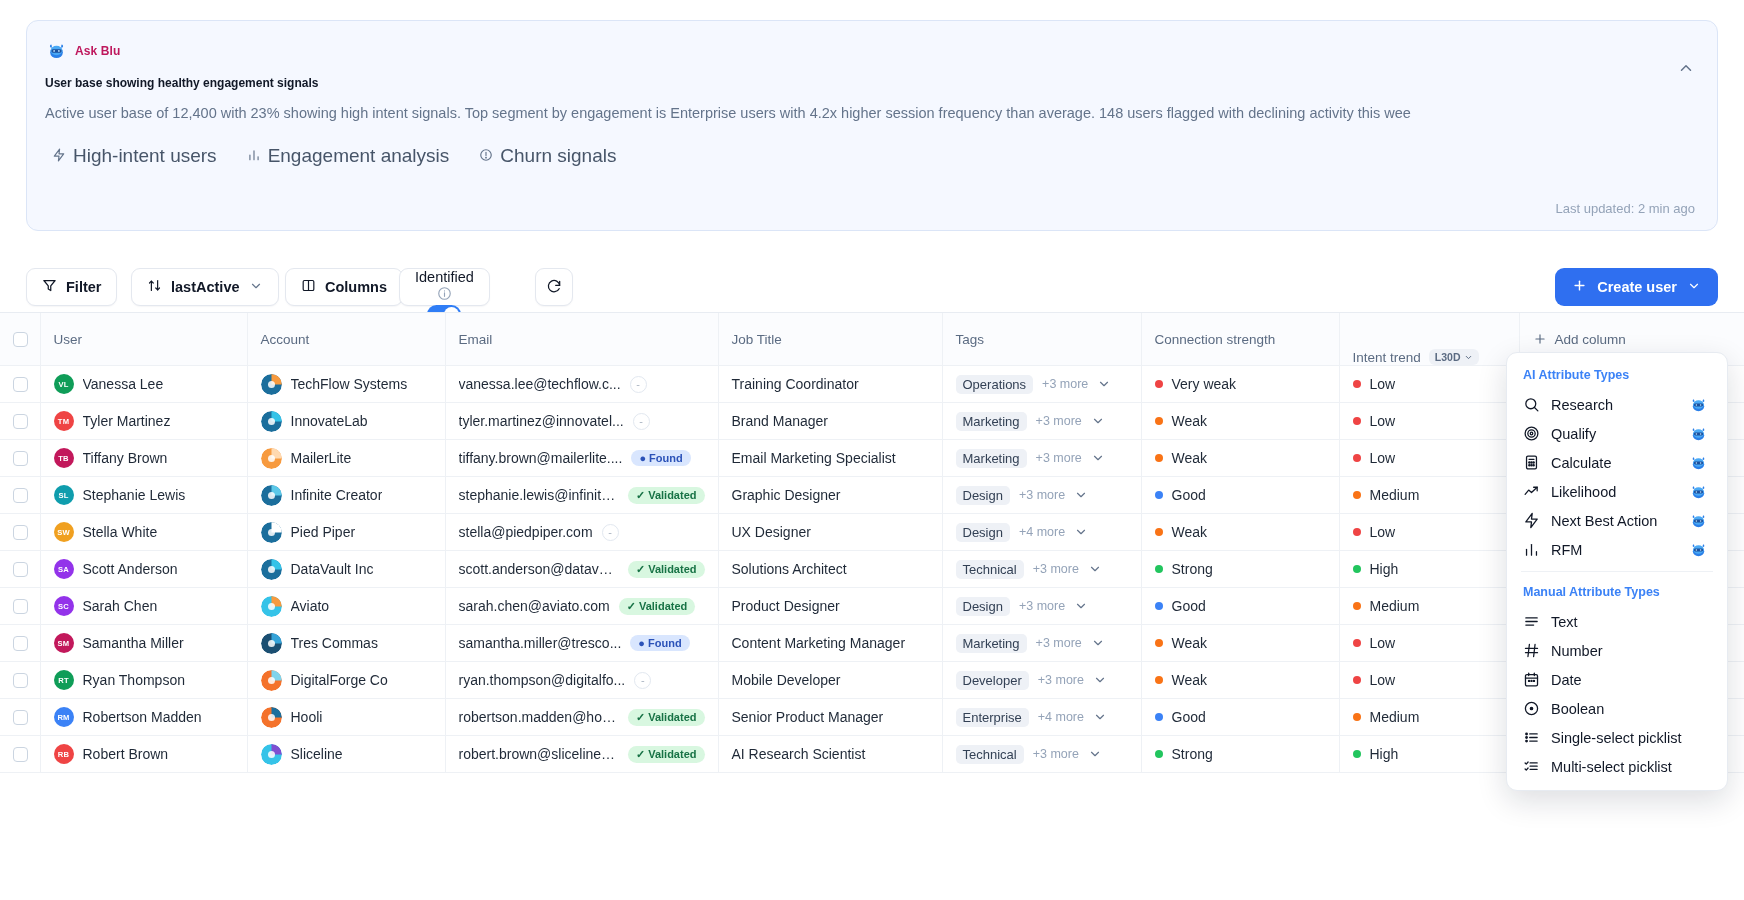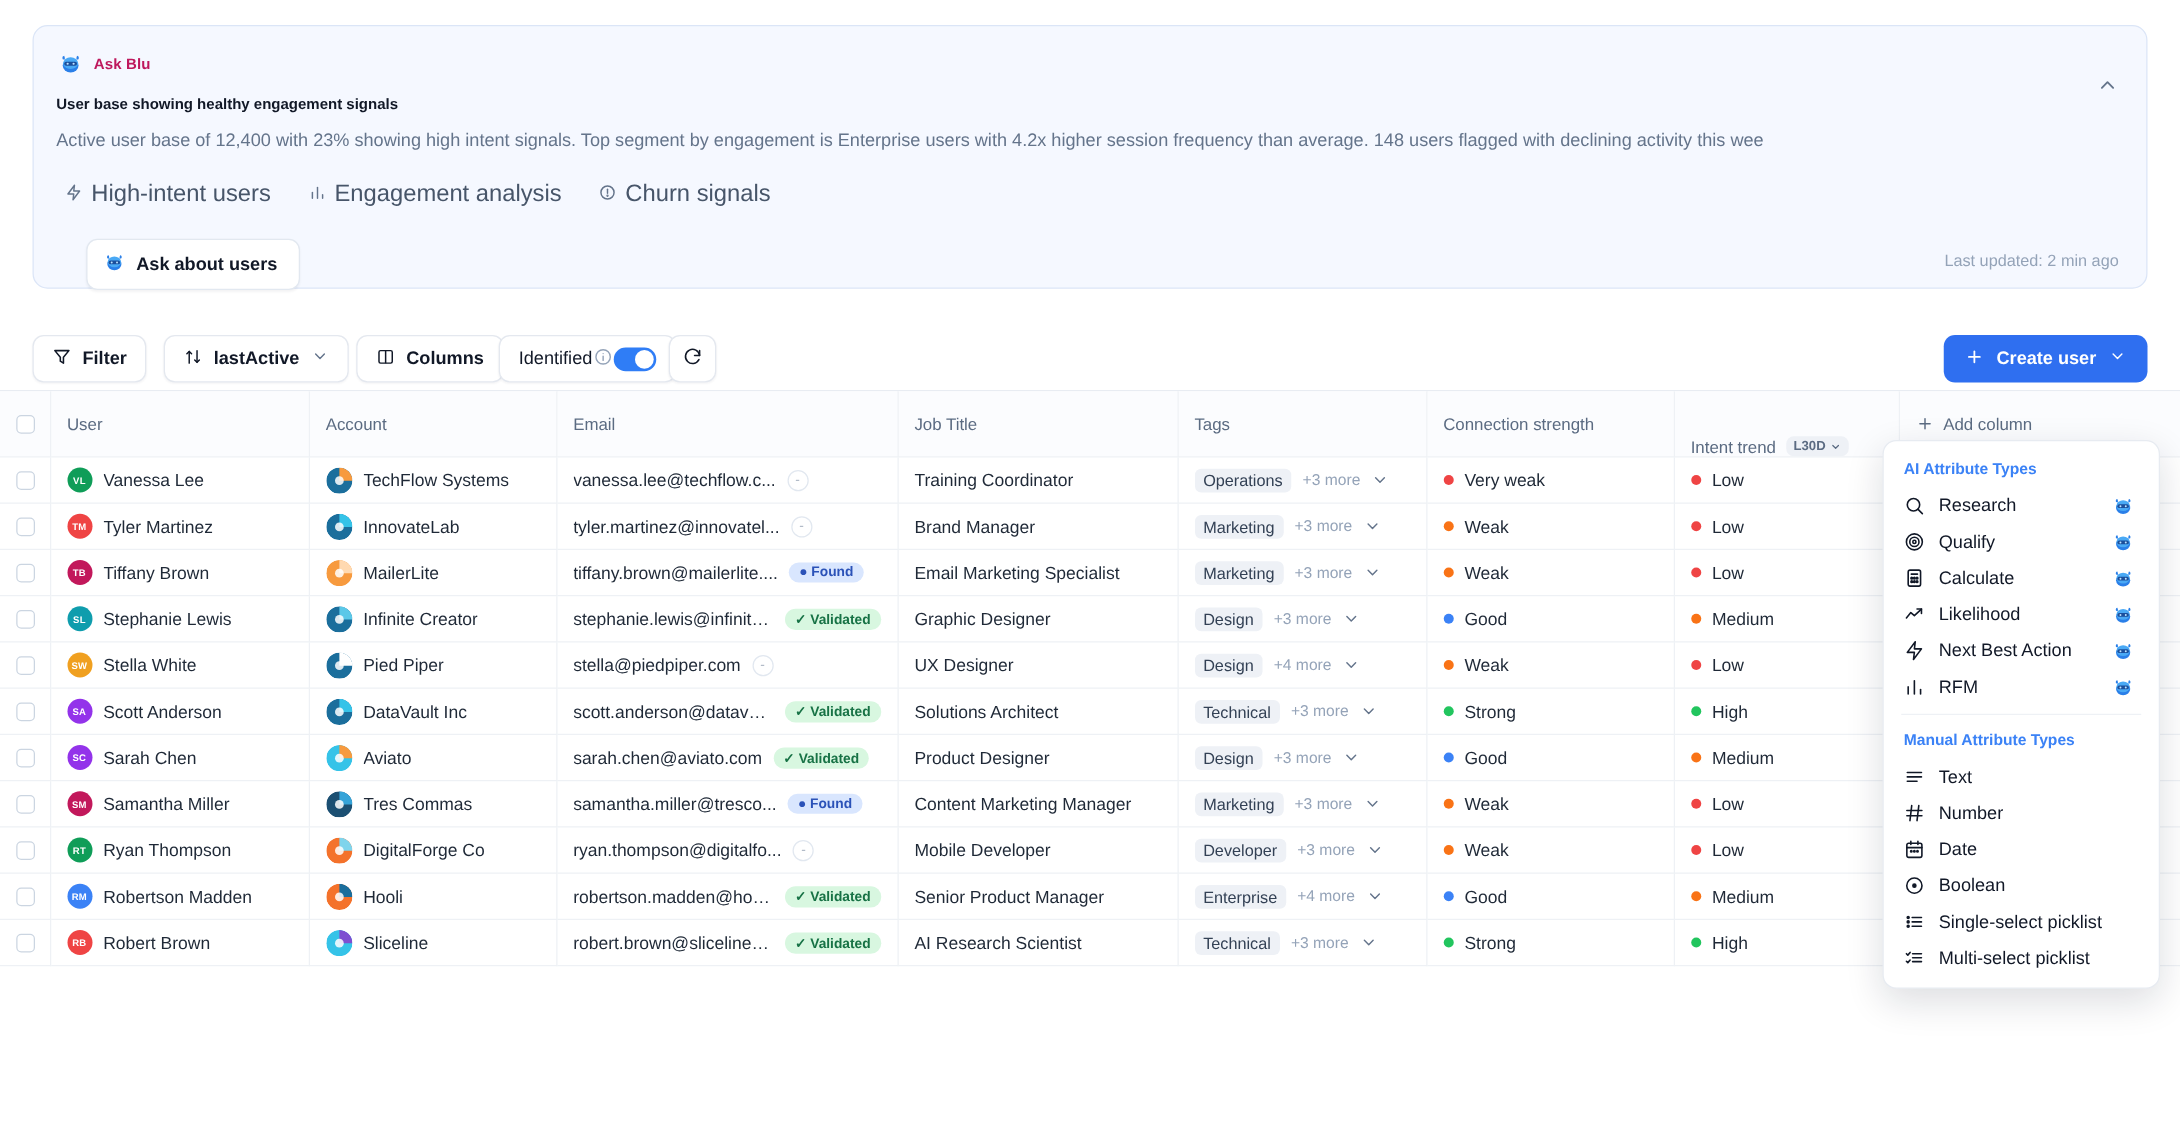--- a/index.html
+++ b/index.html
@@ -59,21 +59,21 @@
     display: inline-flex; align-items: center; gap: 9px;
     background: #fff; border: 1px solid #e4e8ef; border-radius: 9px;
     padding: 0 15px; font-size: 14.5px; font-weight: 700; color: #111827;
     cursor: pointer; box-shadow: 0 1px 1.5px rgba(16,24,40,.04);
     white-space: nowrap;
   }
   .tb-btn svg { flex: none; }
   #tb-filter  { left: 0; }
   #tb-sort    { left: 105px; }
   #tb-columns { left: 259px; justify-content: center; }
-  #tb-identified { left: 373px; gap: 1px; font-weight: 400; }
+  #tb-identified { left: 373px; gap: 1px; font-weight: 400; flex-direction: column; }
   #tb-refresh { left: 509px; width: 38px; justify-content: center; padding: 0; }
   .toggle {
     width: 34px; height: 19px; border-radius: 10px; background: #2f7df6;
     position: relative; flex: none; cursor: pointer;
   }
   .toggle::after {
     content: ''; position: absolute; right: 2px; top: 2px;
     width: 15px; height: 15px; border-radius: 50%; background: #fff;
   }
   .create-btn {
@@ -218,34 +218,20 @@
           <svg width="14" height="14" viewBox="0 0 24 24" fill="none" stroke="currentColor" stroke-width="2" stroke-linecap="round">
               <circle cx="12" cy="12" r="9"></circle>
               <line x1="12" y1="7.5" x2="12" y2="13"></line>
               <circle cx="12" cy="16.5" r=".6" fill="currentColor"></circle>
             </svg>
         </span>
         <span>Churn signals</span>
       </div>
     </div>
 
-    <button class="ask-btn">
-      <span>
-        <svg width="17" height="17" viewBox="0 0 24 24">
-          <ellipse cx="12" cy="14.5" rx="8" ry="7" fill="#2a7fe8"></ellipse>
-          <ellipse cx="12" cy="12" rx="7.5" ry="6" fill="#49a9f5"></ellipse>
-          <rect x="5.5" y="10.5" width="13" height="4.2" rx="2.1" fill="#1b4f9c"></rect>
-          <circle cx="9" cy="12.6" r="1.1" fill="#bfe4ff"></circle>
-          <circle cx="15" cy="12.6" r="1.1" fill="#bfe4ff"></circle>
-          <path d="M4 8 Q3 5 5.5 4.5 Q6.5 6.5 6 8.5 Z" fill="#2a7fe8"></path>
-          <path d="M20 8 Q21 5 18.5 4.5 Q17.5 6.5 18 8.5 Z" fill="#2a7fe8"></path>
-        </svg>
-      </span>
-      <span>Ask about users</span>
-    </button>
 
     <div class="last-updated">Last updated: 2 min ago</div>
   </section>
 
   <div class="toolbar">
     <button class="tb-btn" id="tb-filter">
       <span>
         <svg width="15" height="15" viewBox="0 0 24 24" fill="none" stroke="#111827" stroke-width="2" stroke-linecap="round" stroke-linejoin="round">
             <polygon points="3 4 21 4 14 12.5 14 20 10 17.5 10 12.5 3 4"></polygon>
           </svg>

